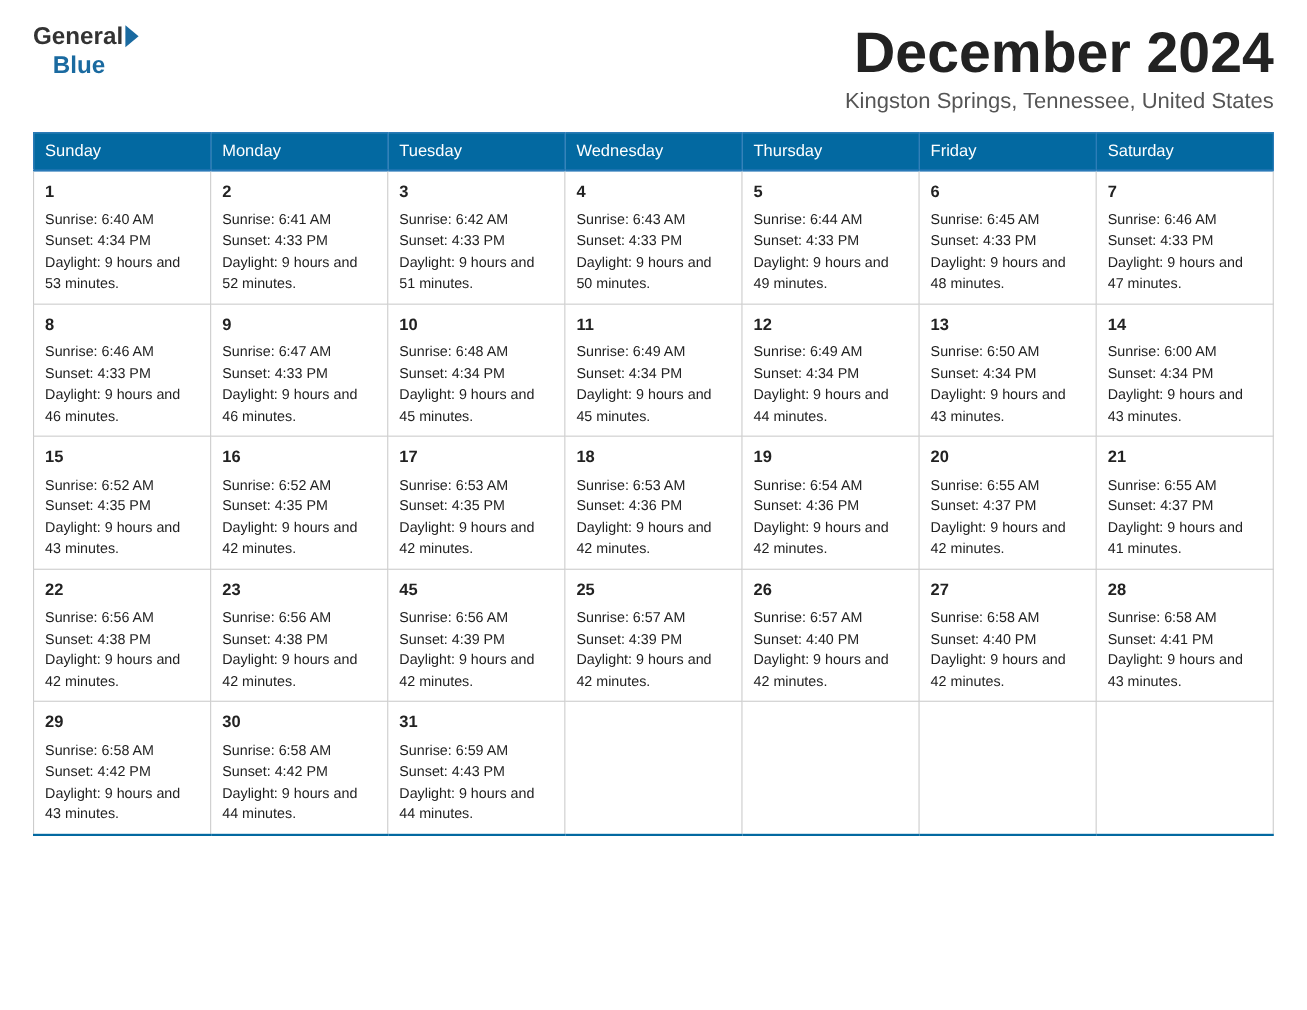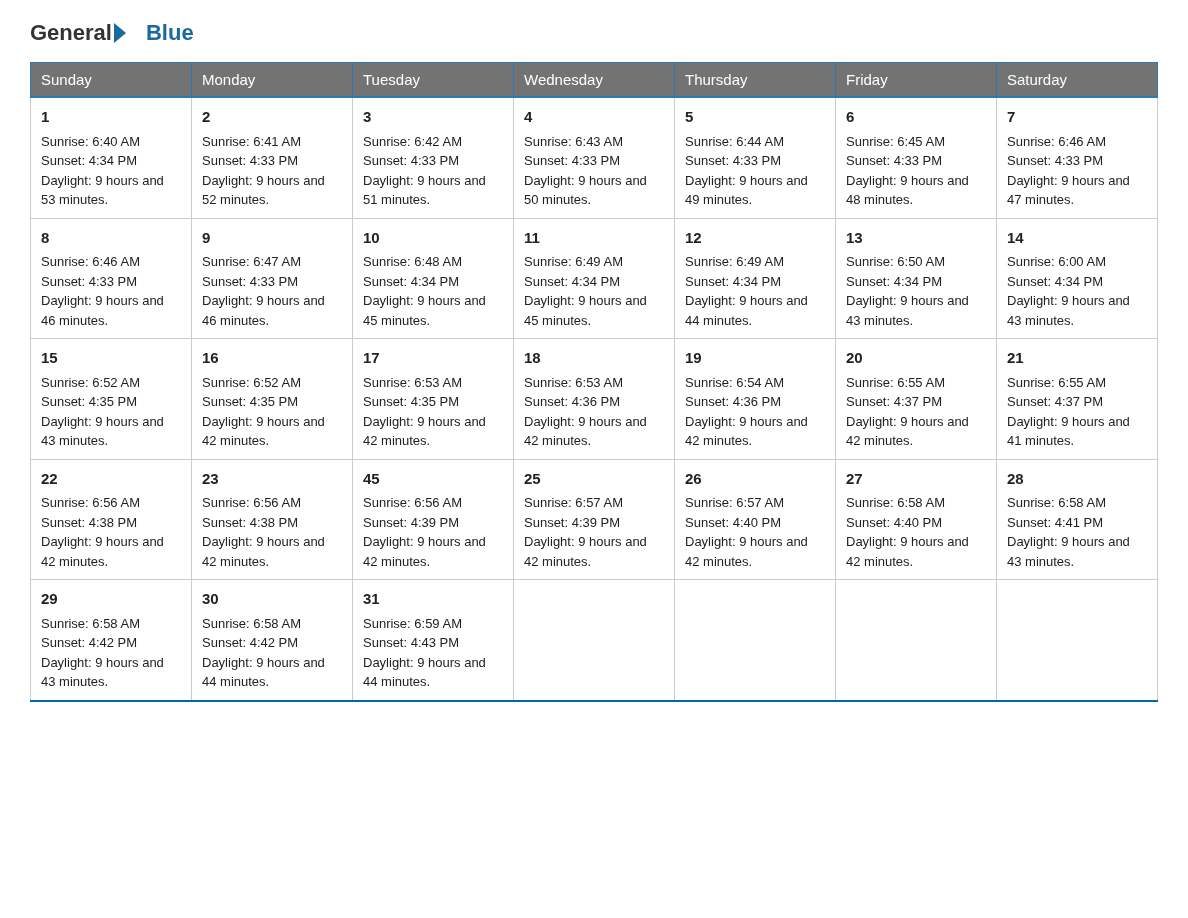--- a/index.html
+++ b/index.html
@@ -10,21 +10,21 @@
       color: #222;
     }
     .header {
       display: flex;
       justify-content: space-between;
       align-items: flex-start;
       margin-bottom: 16px;
     }
     .logo {
       display: flex;
-      flex-direction: row;
+      flex-direction: column;
       align-items: flex-start;
     }
     .logo-top {
       display: flex;
       align-items: center;
       font-size: 22px;
       font-weight: bold;
       color: #333;
     }
     .logo-general { color: #333; }
@@ -55,21 +55,21 @@
       font-size: 20px;
       color: #555;
       margin-top: 4px;
     }
     table {
       width: 100%;
       border-collapse: collapse;
       table-layout: fixed;
     }
     thead tr th {
-      background: #737373;
+      background: #0369a1;
       color: #fff;
       font-size: 15px;
       font-weight: normal;
       padding: 8px 10px;
       text-align: left;
       border: 1px solid #2a7ab8;
     }
     tbody tr td {
       vertical-align: top;
       padding: 8px 10px;
@@ -101,20 +101,24 @@
 </head>
 <body>
 
 <div class="header">
   <div class="logo">
     <div class="logo-top">
       <span class="logo-general">General</span>
       <span class="logo-triangle"></span>
     </div>
     <span class="logo-blue">Blue</span>
+  </div>
+  <div class="title-block">
+    <div class="month-title">December 2024</div>
+    <div class="location">Kingston Springs, Tennessee, United States</div>
   </div>
 </div>
 
 <table>
   <thead>
     <tr>
     <th>Sunday</th>
         <th>Monday</th>
         <th>Tuesday</th>
         <th>Wednesday</th>

